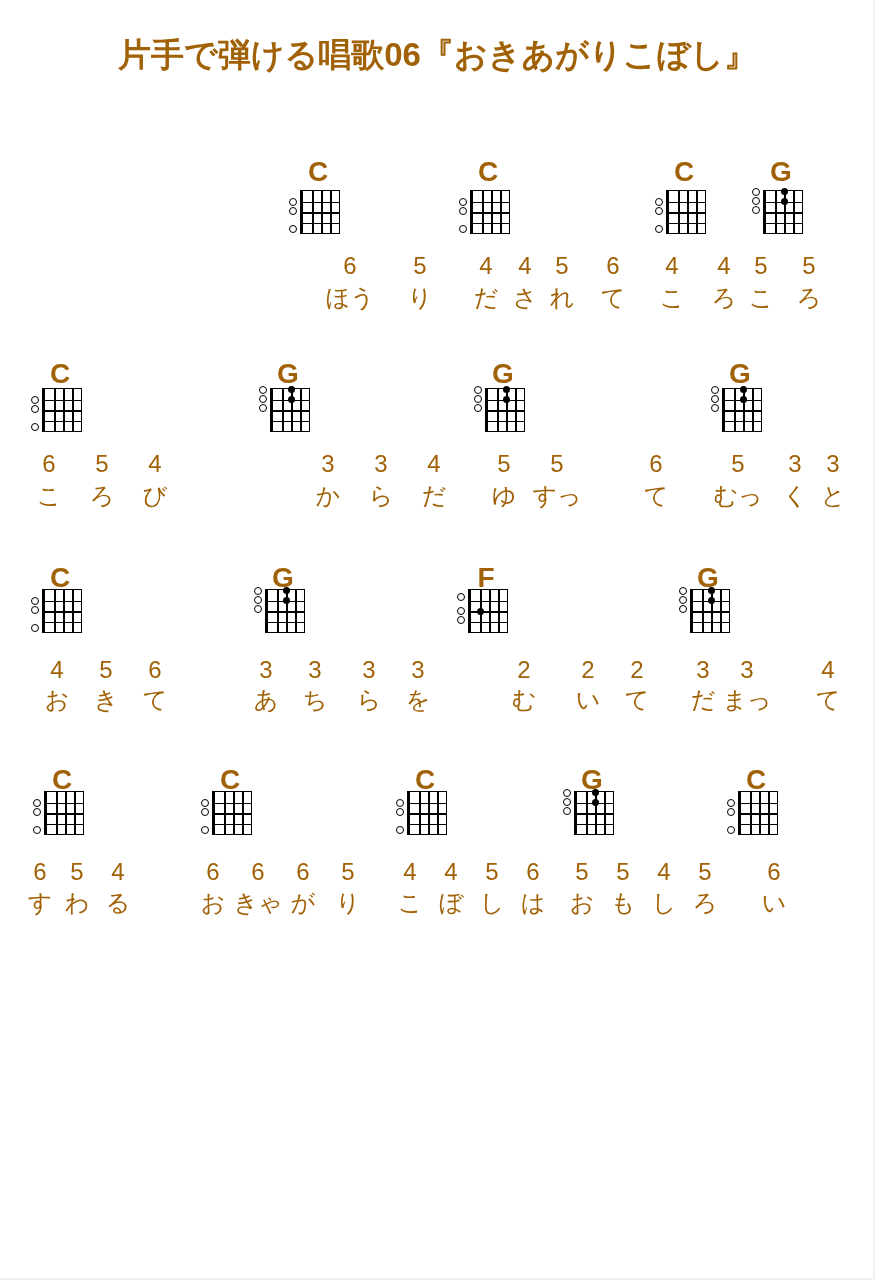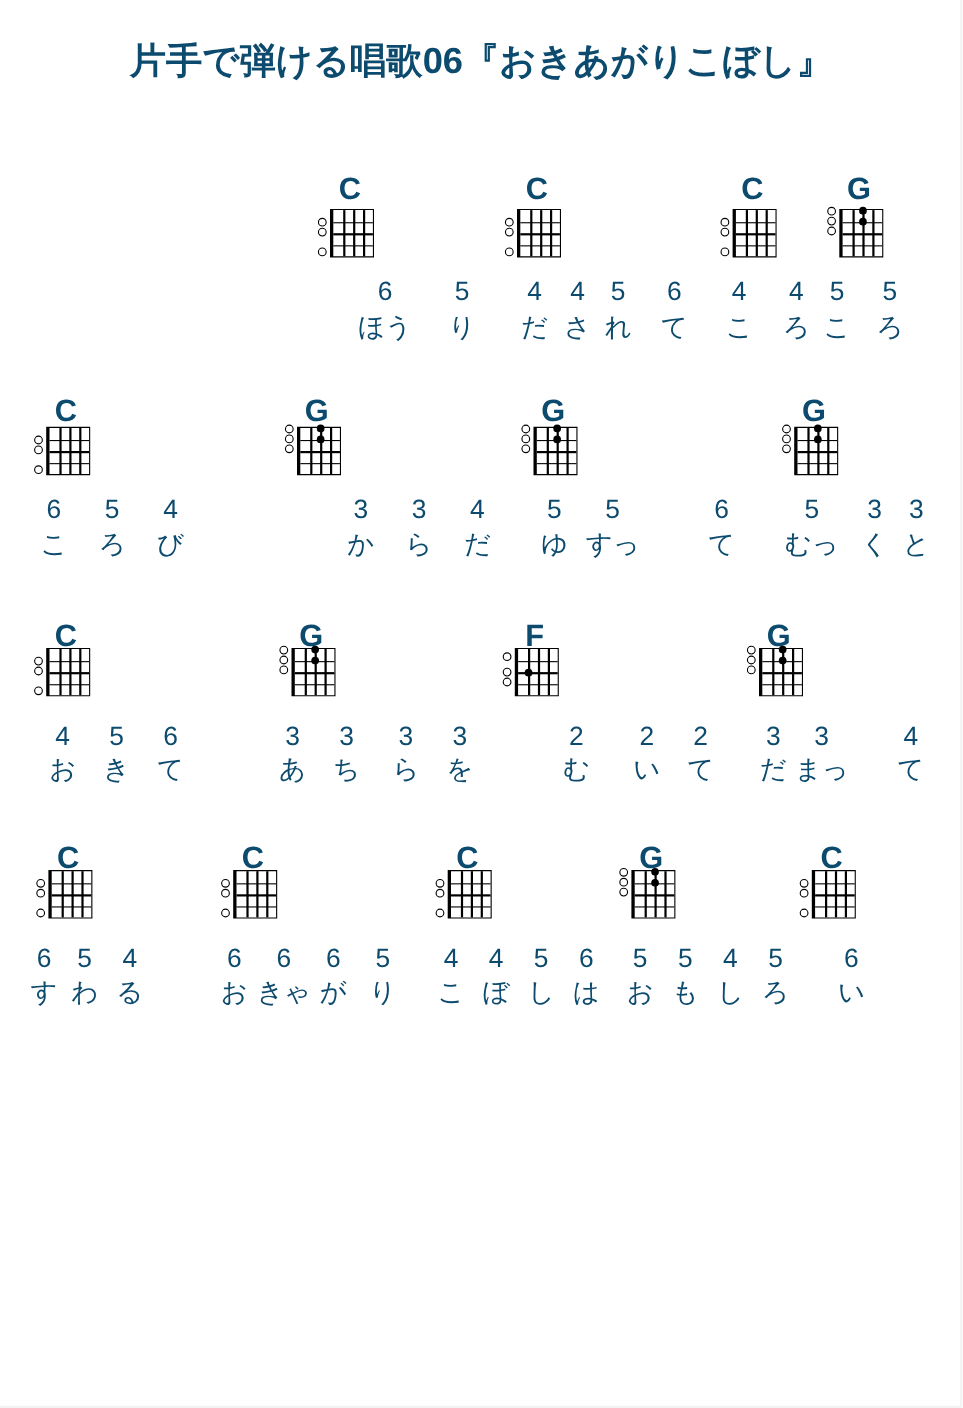--- a/index.html
+++ b/index.html
@@ -1,21 +1,21 @@
 <!DOCTYPE html>
 <html><head>
 <meta charset="utf-8">
 <style>
   html, body { margin: 0; padding: 0; background: #ffffff; }
   .page {
     position: relative;
     width: 875px;
     height: 1280px;
     background: #ffffff;
-    color: #0c4a6e;
+    color: #a16207;
     font-family: "Liberation Sans", "DejaVu Sans", sans-serif;
     overflow: hidden;
     box-shadow: inset -2px -2px 0 #f2f2f2;
   }
   .title {
     position: absolute;
     top: 33px; left: 0;
     width: 875px;
     text-align: center;
     font-size: 33px;

